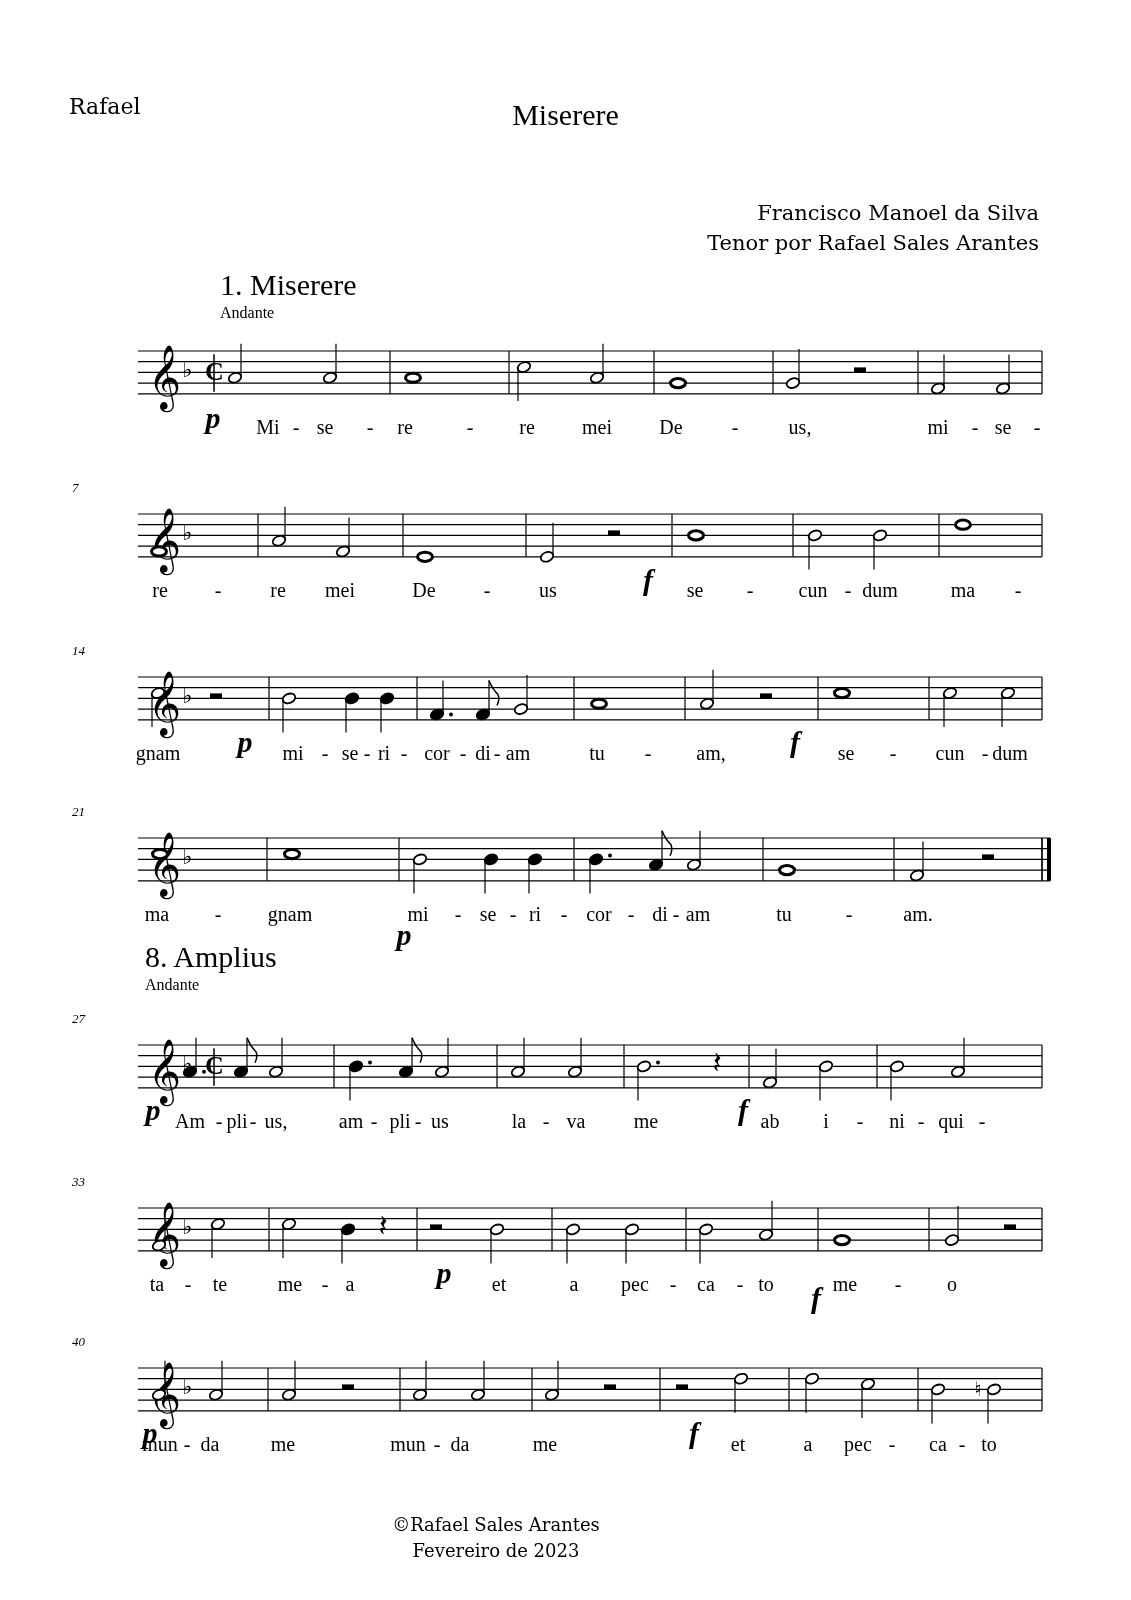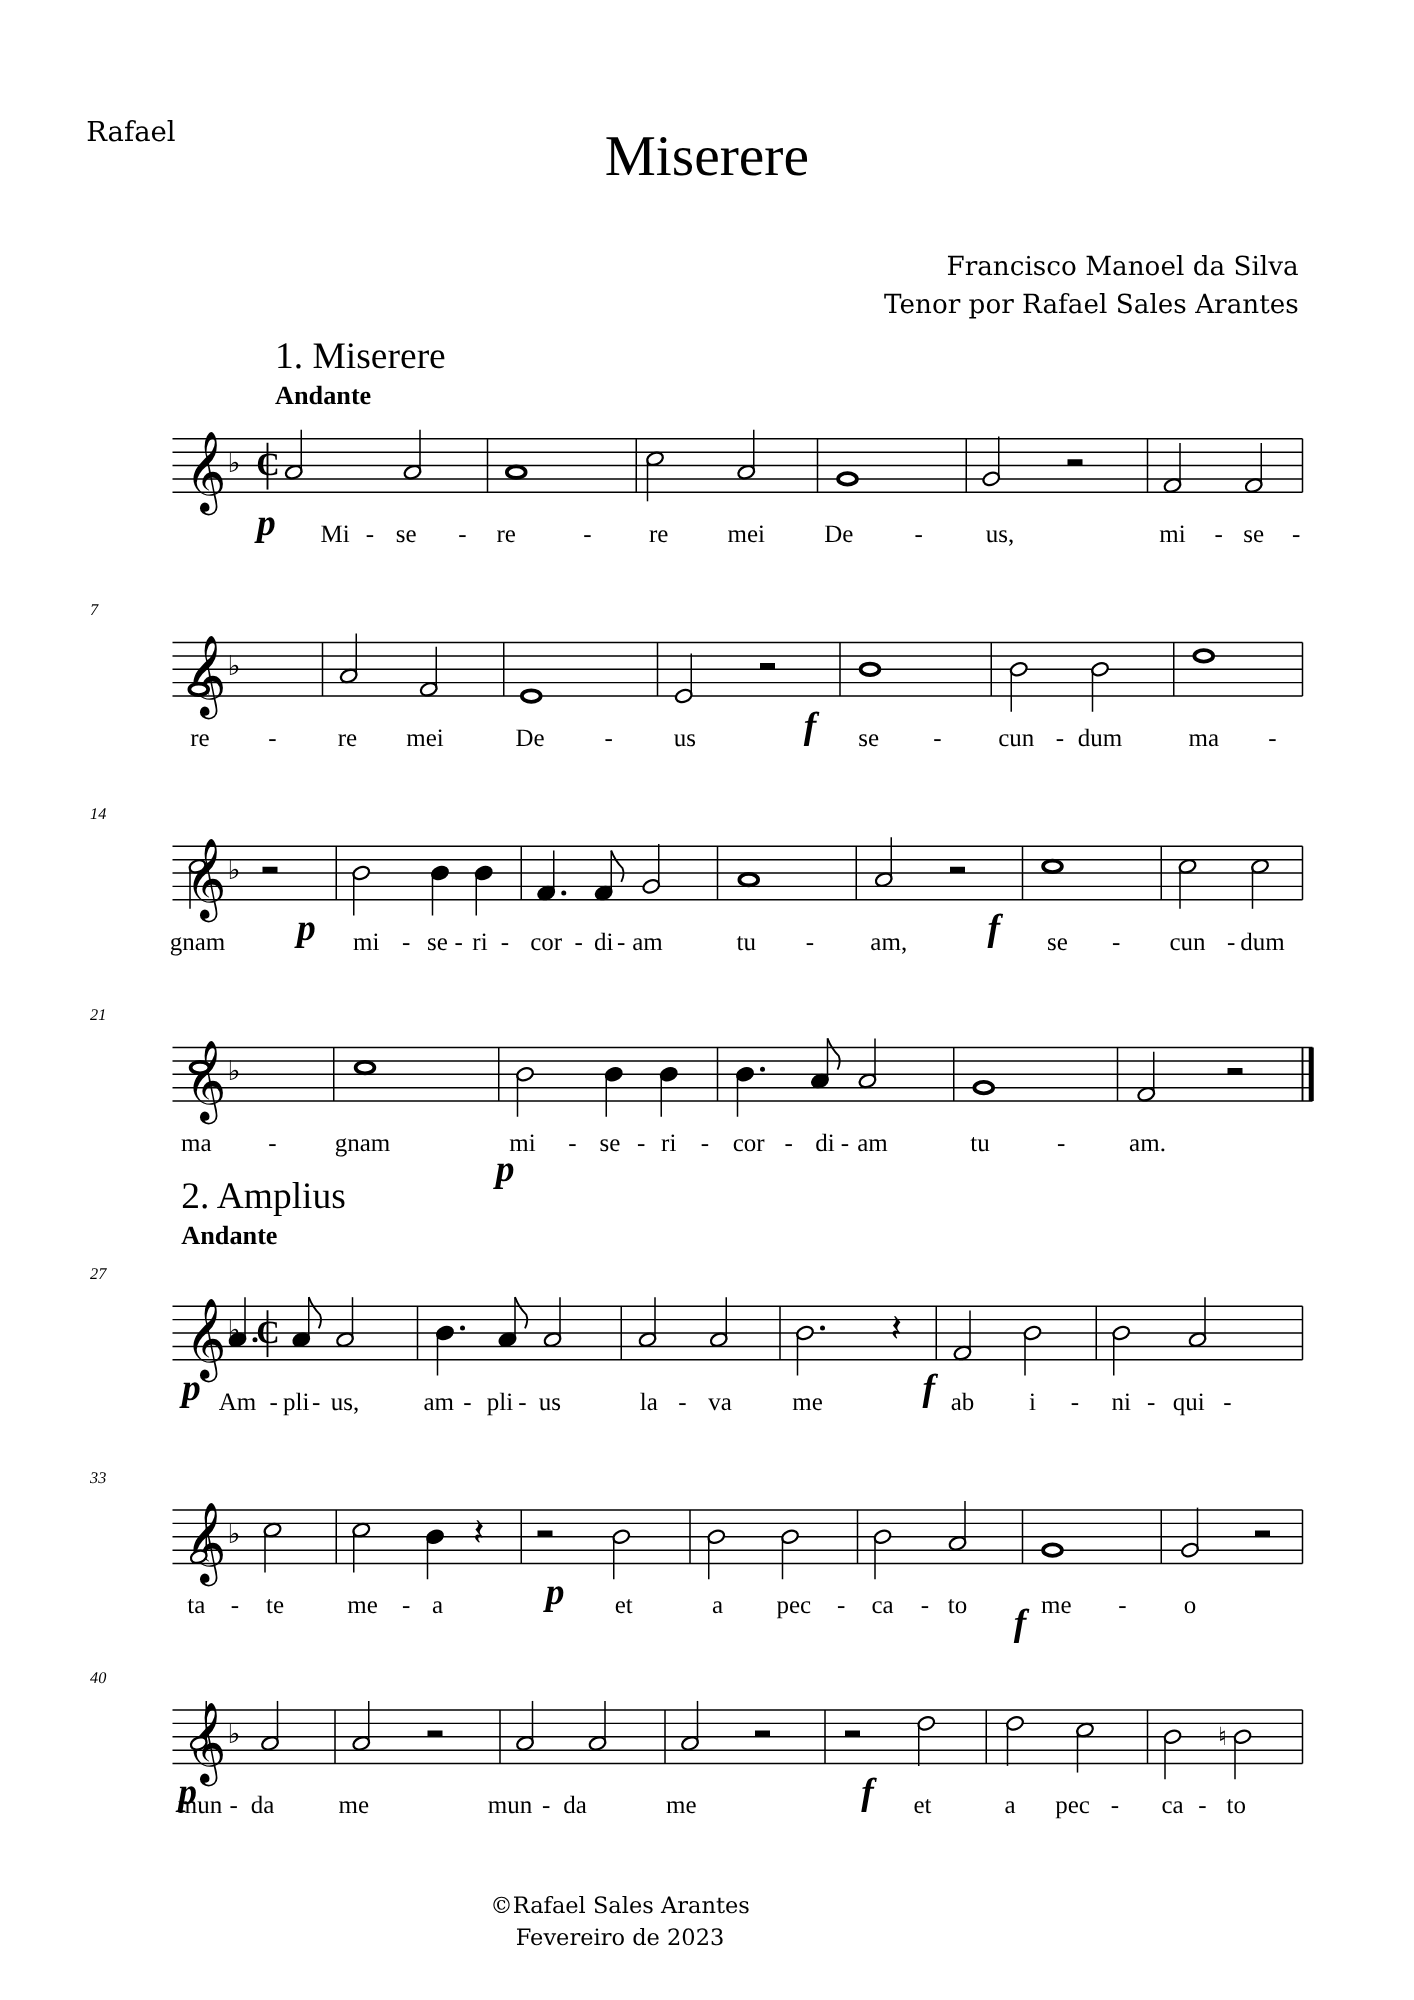--- a/index.html
+++ b/index.html
@@ -1,41 +1,41 @@
 <!DOCTYPE html>
 <html><head>
 <meta charset="utf-8">
 <style>
   html, body { margin: 0; padding: 0; background: #ffffff; }
   body { width: 1131px; height: 1600px; position: relative; overflow: hidden; font-family: "DejaVu Serif", "Liberation Serif", serif; color: #000; }
   .abs { position: absolute; white-space: nowrap; }
   .part-name { left: 69px; top: 94px; font-size: 22px; font-family: "DejaVu Serif", serif; }
-  .title { left: 0; width: 1131px; text-align: center; top: 98px; font-size: 46px; font-family: "Liberation Serif", serif; }
+  .title { left: 0; width: 1131px; text-align: center; top: 98px; font-size: 30px; font-family: "Liberation Serif", serif; }
   .composer { right: 92px; top: 198px; font-size: 21px; font-family: "DejaVu Serif", serif; text-align: right; line-height: 30px; }
   .section-title { font-size: 30px; font-family: "Liberation Serif", serif; }
-  .tempo { font-size: 21px; font-weight: bold; font-family: "Liberation Serif", serif; }
+  .tempo { font-size: 16px; font-weight: normal; font-family: "Liberation Serif", serif; }
   .footer { left: 0; width: 992px; text-align: center; top: 1512px; font-size: 18px; line-height: 26px; font-family: "DejaVu Serif", serif; }
   svg#score { position: absolute; left: 0; top: 0; }
   .lyric { font-family: "Liberation Serif", serif; font-size: 20px; }
   .dyn { font-family: "Liberation Serif", serif; font-size: 30px; font-style: italic; font-weight: bold; }
   .mnum { font-family: "Liberation Serif", serif; font-size: 13px; font-style: italic; }
 </style>
 </head>
 <body>
 
 <div class="abs part-name">Rafael</div>
 <div class="abs title">Miserere</div>
 <div class="abs composer">
   <div>Francisco Manoel da Silva</div>
   <div>Tenor por Rafael Sales Arantes</div>
 </div>
 
 <div class="abs section-title" id="sec0-title" style="left: 220px; top: 268px;">1. Miserere</div>
 <div class="abs tempo" id="sec0-tempo" style="left: 220px; top: 304px;">Andante</div>
-<div class="abs section-title" id="sec1-title" style="left: 145px; top: 940px;">2. Amplius</div>
+<div class="abs section-title" id="sec1-title" style="left: 145px; top: 940px;">8. Amplius</div>
 <div class="abs tempo" id="sec1-tempo" style="left: 145px; top: 976px;">Andante</div>
 
 <svg id="score" width="1131" height="1600" xmlns="http://www.w3.org/2000/svg">
     <g>
       <line x1="138" x2="1042" y1="351" y2="351" stroke="#000" stroke-width="1.2"></line>
       <line x1="138" x2="1042" y1="361.7" y2="361.7" stroke="#000" stroke-width="1.2"></line>
       <line x1="138" x2="1042" y1="372.4" y2="372.4" stroke="#000" stroke-width="1.2"></line>
       <line x1="138" x2="1042" y1="383.1" y2="383.1" stroke="#000" stroke-width="1.2"></line>
       <line x1="138" x2="1042" y1="393.8" y2="393.8" stroke="#000" stroke-width="1.2"></line>
       <text x="148" y="395.94" class="" text-anchor="start" font-size="56" font-family="DejaVu Sans, sans-serif">𝄞</text>

